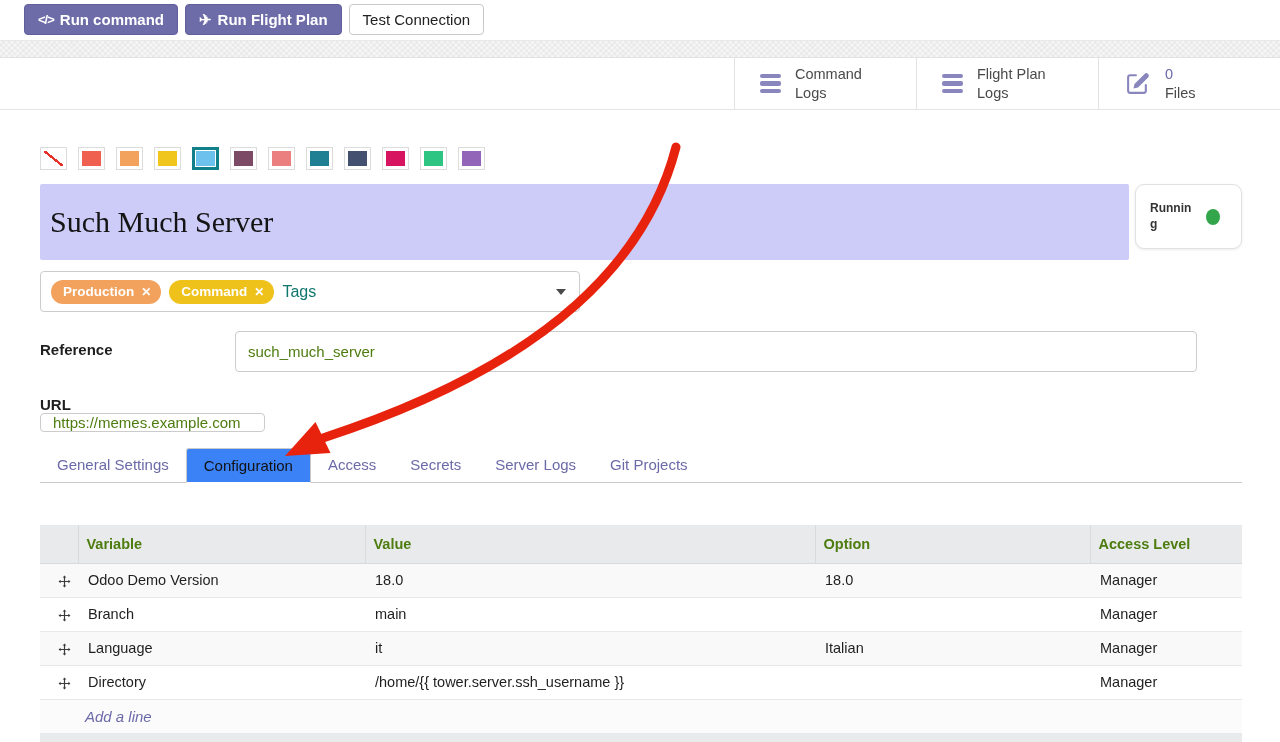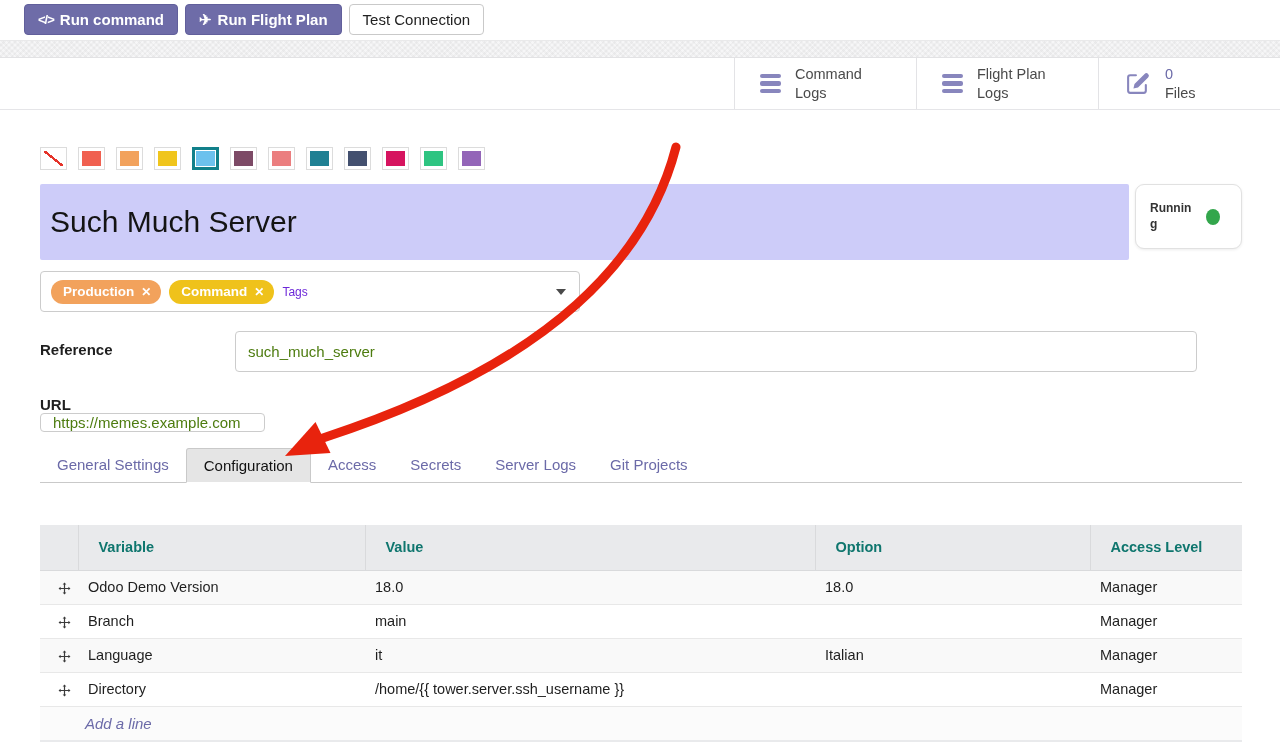--- a/index.html
+++ b/index.html
@@ -36,51 +36,51 @@
   
   .sheet { padding:37px 38px 0 40px; }
 
   .palette { display:flex; gap:11px; }
   .swatch { width:27px; height:23px; border:1px solid #dcdcdc; padding:3px; background-color:#fff; background-clip:content-box; position:relative; cursor:pointer; }
   .swatch.selected { border:3px solid #11808A; padding:1px; }
   .swatch.none::after { content:''; position:absolute; inset:3px;
     background:linear-gradient(to top right, transparent 45%, #E5332A 45%, #E5332A 55%, transparent 55%); }
 
   .title-row { display:flex; align-items:flex-start; gap:6px; margin-top:14px; }
-  .title-box { flex:1; height:76px; border-radius:2px; display:flex; align-items:center; padding-left:10px; font-size:30px; color:#141414; cursor:text; }
+  .title-box { flex:1; height:76px; border-radius:2px; display:flex; align-items:center; padding-left:10px; font-size:30px; color:#141414; cursor:text;font-family:Liberation Serif, serif; }
   .status-card { width:107px; height:65px; background:#fff; border:1px solid #e1e1e1; border-radius:9px;
     box-shadow:0 1px 3px rgba(0,0,0,.08); display:flex; align-items:center; gap:9px; padding:0 11px 0 14px; cursor:pointer; }
   .status-label { font-weight:700; font-size:12px; color:#333; width:47px; line-height:1.3; word-break:break-all; }
   .status-dot { width:14px; height:16px; border-radius:50%; flex:none; }
 
   .tags-box { width:540px; height:41px; margin-top:11px; border:1px solid #ccc; border-radius:4px;
     display:flex; align-items:center; gap:8px; padding:0 30px 0 10px; position:relative; cursor:text; }
   .pill { height:24px; border-radius:12px; color:#fff; font-size:13.5px; font-weight:700;
     display:inline-flex; align-items:center; gap:7px; padding:0 10px 0 12px; white-space:nowrap; }
   .pill .x { font-size:12px; cursor:pointer; }
-  .tags-ph { color:#6d28d9; font-size:12px; }
+  .tags-ph { color:#0f766e; font-size:16px; }
   .tags-caret { position:absolute; right:13px; top:50%; transform:translateY(-50%); width:0; height:0;
     border-left:5px solid transparent; border-right:5px solid transparent; border-top:6px solid #4a4a4a; cursor:pointer; }
 
   .field-row { display:flex; align-items:flex-start; }
   .field-row.first { margin-top:19px; }
   .field-row.second { margin-top:14px;flex-direction:column; }
   .field-label { width:195px; font-weight:700; font-size:15px; color:#1f1f1f; padding-top:10px; }
   .field-input { flex:1; margin-right:45px; height:41px; border:1px solid #ccc; border-radius:4px;
     font-size:15px; color:#4d7c0f; padding:0 12px; font-family:inherit; background:#fff; }
 
   .tabs { margin-top:16px; display:flex; border-bottom:1px solid #c9c9c9; height:35px;align-items:center; }
   .tab { padding:0 17px; line-height:34px; font-size:15px; color:#6B6AA8; cursor:pointer; white-space:nowrap; }
-  .tab.active { background:#e5e5e5; border:1px solid #c9c9c9; border-bottom:1px solid #fff; border-radius:3px 3px 0 0;
+  .tab.active { background:#3b82f6; border:1px solid #c9c9c9; border-bottom:1px solid #fff; border-radius:3px 3px 0 0;
     color:#111; margin-bottom:-1px; height:35px; }
 
   
   table.cfg { margin-top:42px; border-collapse:collapse; width:1202px; table-layout:fixed; font-size:14.5px; }
-  table.cfg th { background:#E9EAEC; height:45px; text-align:left; font-weight:700; color:#0f766e;
-    padding-left:20px; border-left:1px solid #d9dadc; border-bottom:1px solid #d9dadc; }
+  table.cfg th { background:#E9EAEC; height:38px; text-align:left; font-weight:700; color:#4d7c0f;
+    padding-left:8px; border-left:1px solid #d9dadc; border-bottom:1px solid #d9dadc; }
   table.cfg th:first-child { border-left:none; }
   table.cfg td { height:34px; padding-left:10px; border-bottom:1px solid #e8e8e8; color:#1f1f1f; cursor:text; }
   table.cfg tbody tr:nth-child(odd) td { background:#F9F9F9; }
   td.handle { text-align:center; padding:0; cursor:grab; }
   .move-icon svg { width:13px; height:13px; fill:#3b3b3b; display:inline-block; vertical-align:middle; }
   tr.addline-row td { background:#FBFBFB !important; padding-left:45px; border-bottom:none;font-style:italic; }
   .addline { color:#6B6AA8; font-size:15px; cursor:pointer; }
   .table-footer-strip { width:1202px; height:9px; background:#E9EAEC; }
 
   

